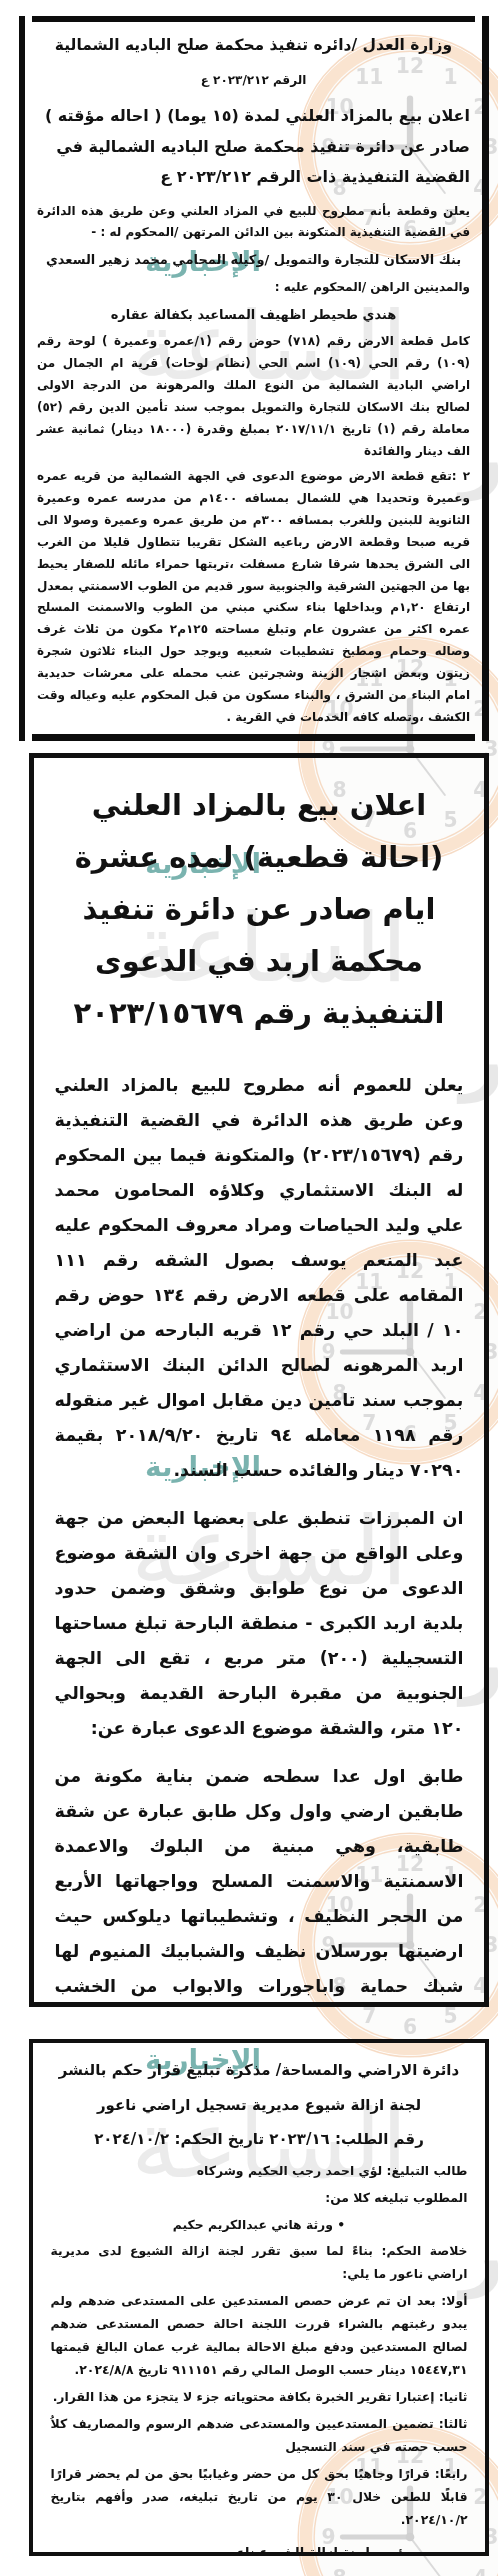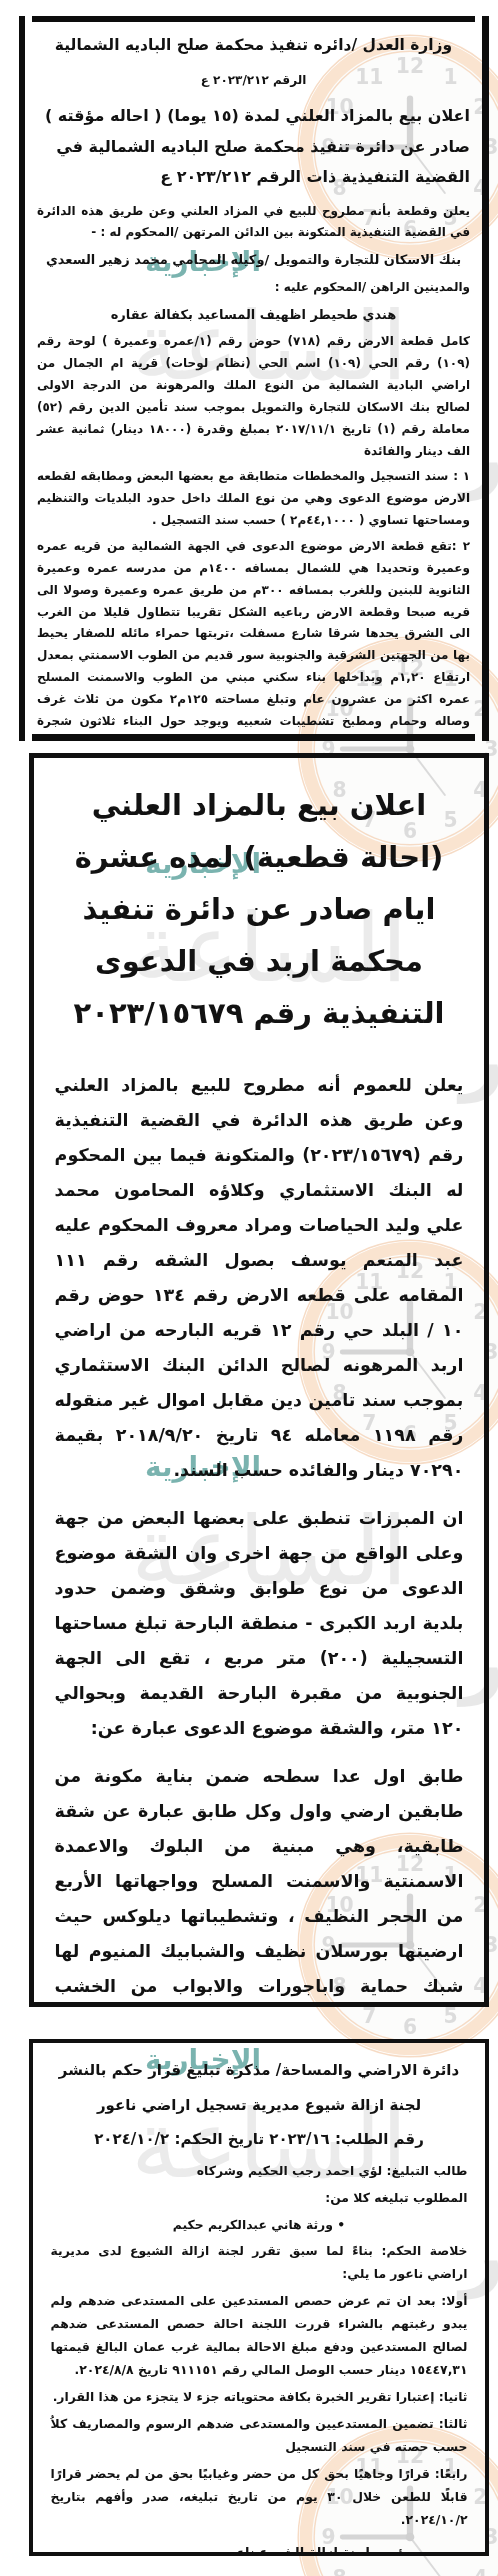--- a/index.html
+++ b/index.html
@@ -201,21 +201,20 @@
   <div class="b1bar b1right"></div>
   <div class="content">
       <p class="para n1-h">وزارة العدل /دائره تنفيذ محكمة صلح الباديه الشمالية</p>
       <p class="para n1-h2">الرقم ٢٠٢٣/٢١٢ ع</p>
       <p class="para n1-t">اعلان بيع بالمزاد العلني لمدة (١٥ يوما) ( احاله مؤقته ) صادر عن دائرة تنفيذ محكمة صلح الباديه الشمالية في القضية التنفيذية ذات الرقم ٢٠٢٣/٢١٢ ع</p>
       <p class="para n1-b">يعلن وقطعة بأنه مطروح للبيع في المزاد العلني وعن طريق هذه الدائرة في القضية التنفيذية المتكونة بين الدائن المرتهن /المحكوم له : -</p>
       <p class="para n1-c">بنك الاسكان للتجارة والتمويل /وكيله المحامي محمد زهير السعدي</p>
       <p class="para n1-b">والمدينين الراهن /المحكوم عليه :</p>
       <p class="para n1-c">هندي طحيطر اظهيف المساعيد بكفالة عقاره</p>
       <p class="para n1-b">كامل قطعة الارض رقم (٧١٨) حوض رقم (١/عمره وعميرة ) لوحة رقم (١٠٩) رقم الحي (١٠٩) اسم الحي (نظام لوحات) قرية ام الجمال من اراضي البادية الشمالية من النوع الملك والمرهونة من الدرجة الاولى لصالح بنك الاسكان للتجارة والتمويل بموجب سند تأمين الدين رقم (٥٢) معاملة رقم (١) تاريخ ٢٠١٧/١١/١ بمبلغ وقدرة (١٨٠٠٠ دينار) ثمانية عشر الف دينار والفائدة</p>
-      <p class="para n1-b">١ : سند التسجيل والمخططات متطابقة مع بعضها البعض ومطابقه لقطعه الارض موضوع الدعوى وهي من نوع الملك داخل حدود البلديات والتنظيم ومساحتها تساوي ( ٤٤,١٠٠٠م٢ ) حسب سند التسجيل .</p>
       <p class="para n1-b">٢ :تقع قطعة الارض موضوع الدعوى في الجهة الشمالية من قريه عمره وعميرة وتحديدا هي للشمال بمسافه ١٤٠٠م من مدرسه عمره وعميرة الثانوية للبنين وللغرب بمسافه ٣٠٠م من طريق عمره وعميرة وصولا الى قريه صبحا وقطعة الارض رباعيه الشكل تقريبا تتطاول قليلا من الغرب الى الشرق يحدها شرقا شارع مسفلت ،تربتها حمراء مائله للصفار يحيط بها من الجهتين الشرقية والجنوبية سور قديم من الطوب الاسمنتي بمعدل ارتفاع ١,٢٠م وبداخلها بناء سكني مبني من الطوب والاسمنت المسلح عمره اكثر من عشرون عام وتبلغ مساحته ١٢٥م٢ مكون من ثلاث غرف وصاله وحمام ومطبخ تشطيبات شعبيه ويوجد حول البناء ثلاثون شجرة زيتون وبعض اشجار الزينة وشجرتين عنب محمله على معرشات حديدية امام البناء من الشرق ، والبناء مسكون من قبل المحكوم عليه وعياله وقت الكشف ،وتصله كافه الخدمات في القرية .</p>
     </div>
 </section>
 
 <section class="notice box2Frame" id="n2">
   <div class="content">
       <p class="para n2-t">اعلان بيع بالمزاد العلني (احالة قطعية) لمده عشرة ايام صادر عن دائرة تنفيذ محكمة اربد في الدعوى التنفيذية رقم ٢٠٢٣/١٥٦٧٩</p>
       <p class="para n2-b">يعلن للعموم أنه مطروح للبيع بالمزاد العلني وعن طريق هذه الدائرة في القضية التنفيذية رقم (٢٠٢٣/١٥٦٧٩) والمتكونة فيما بين المحكوم له البنك الاستثماري وكلاؤه المحامون محمد علي وليد الحياصات ومراد معروف المحكوم عليه عبد المنعم يوسف بصول الشقه رقم ١١١ المقامه على قطعه الارض رقم ١٣٤ حوض رقم ١٠ / البلد حي رقم ١٢ قريه البارحه من اراضي اربد المرهونه لصالح الدائن البنك الاستثماري بموجب سند تامين دين مقابل اموال غير منقوله رقم ١١٩٨ معامله ٩٤ تاريخ ٢٠١٨/٩/٢٠ بقيمة ٧٠٢٩٠ دينار والفائده حسب السند.</p>
       <p class="para n2-b">ان المبرزات تنطبق على بعضها البعض من جهة وعلى الواقع من جهة اخرى وان الشقة موضوع الدعوى من نوع طوابق وشقق وضمن حدود بلدية اربد الكبرى - منطقة البارحة تبلغ مساحتها التسجيلية (٢٠٠) متر مربع ، تقع الى الجهة الجنوبية من مقبرة البارحة القديمة وبحوالي ١٢٠ متر، والشقة موضوع الدعوى عبارة عن:</p>
       <p class="para n2-b">طابق اول عدا سطحه ضمن بناية مكونة من طابقين ارضي واول وكل طابق عبارة عن شقة طابقية، وهي مبنية من البلوك والاعمدة الاسمنتية والاسمنت المسلح وواجهاتها الأربع من الحجر النظيف ، وتشطيباتها ديلوكس حيث ارضيتها بورسلان نظيف والشبابيك المنيوم لها شبك حماية واباجورات والابواب من الخشب والاسقف فلات من الجبس ويوجد لها اعمال الجبصين للأسقف والمطبخ راكب ارضي وعلوي من خشب الجوز والمدخل الرئيسي لها مطلع درج من الرخام واعدة من الرخام ويتبع لها برندا من الجهة الجنوبية والشقة وقت الكشف مخدومة بنظام الطاقة الشمسية ومشغولة ونقدر عمر البناء بحوالي ٥ سنوات ويصلها كافة الخدمات.</p>

